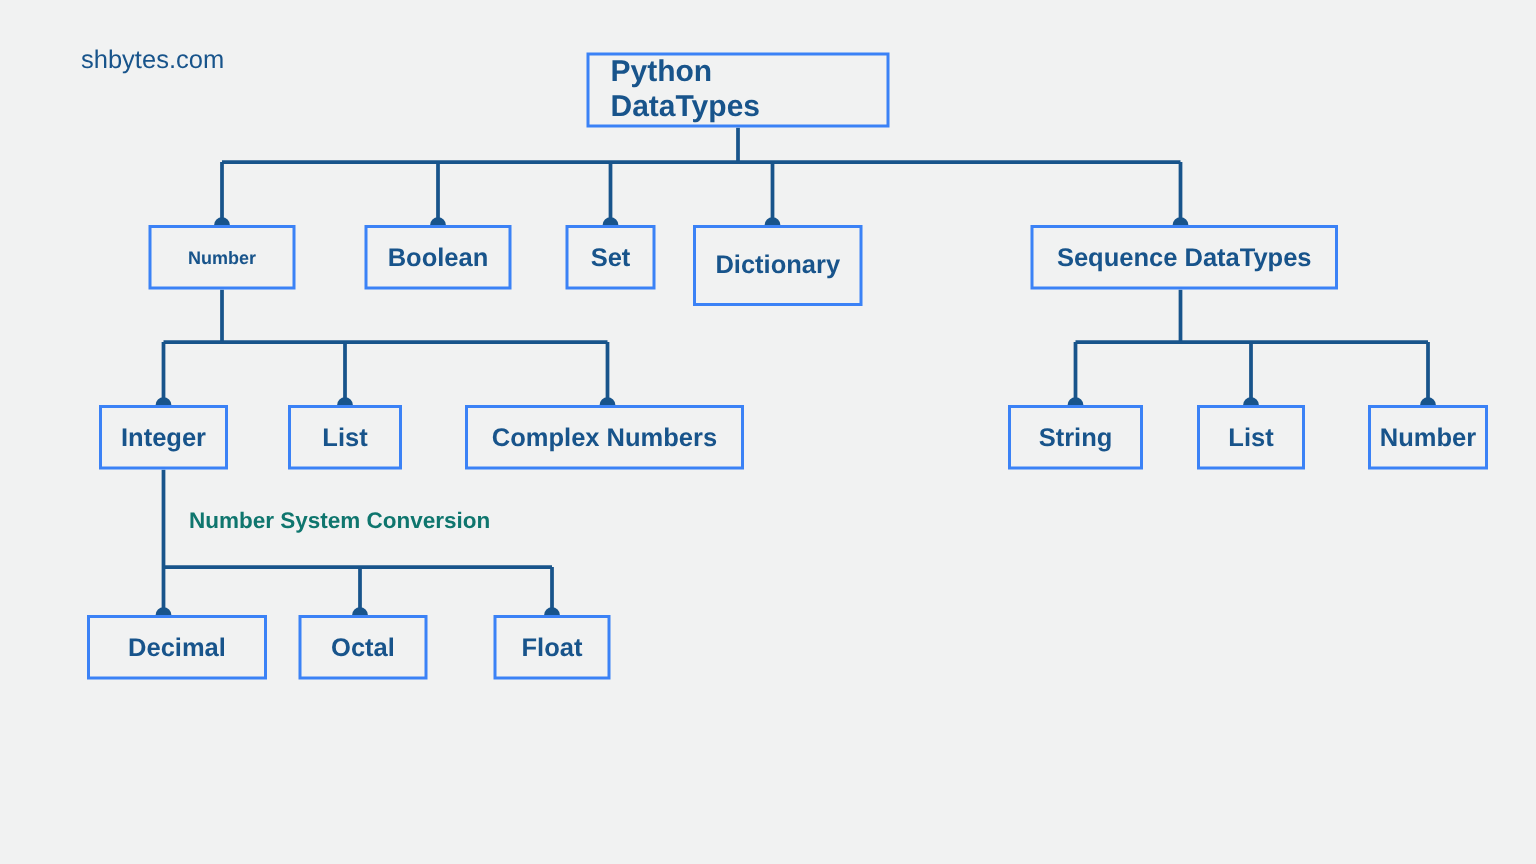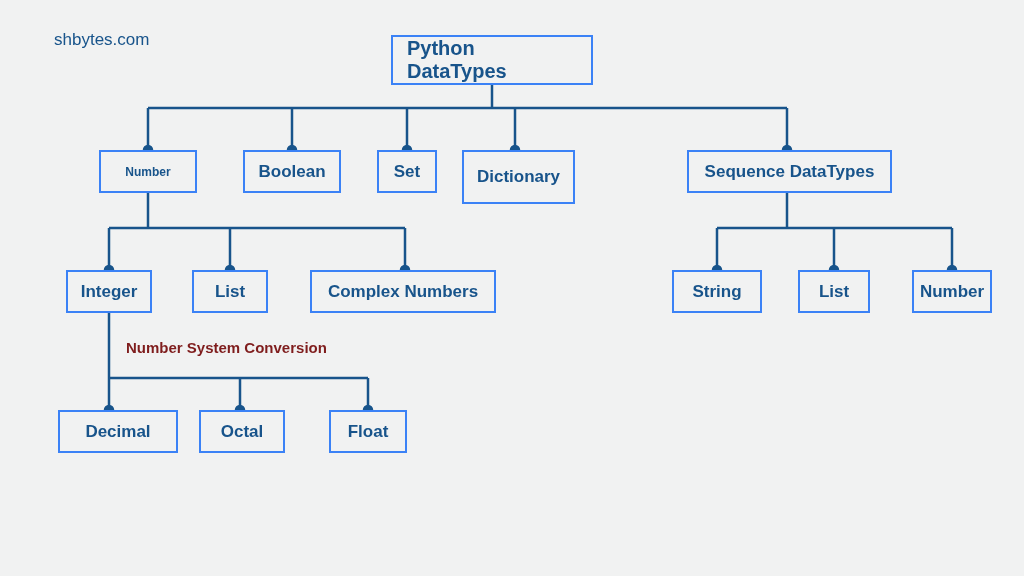--- a/index.html
+++ b/index.html
@@ -1,20 +1,20 @@
 <!DOCTYPE html>
 <html><head>
 <meta charset="utf-8">
 <style>
 html,body{margin:0;padding:0}
 body{width:1024px;height:576px;background:#f1f2f2;font-family:Arial,Helvetica,sans-serif;position:relative;color:#18548b}
 .watermark{position:absolute;left:54px;top:30px;font-size:17px;font-weight:400;color:#18548b}
 svg{position:absolute;left:0;top:0}
 .box{position:absolute;border:2px solid #3b82f6;background:#f1f2f2;display:flex;align-items:center;justify-content:center;font-weight:700;padding:0 14px;box-sizing:border-box}
-.ann{position:absolute;font-size:15px;font-weight:700;color:#7f1d1d}
+.ann{position:absolute;font-size:15px;font-weight:700;color:#0f766e}
 </style>
 </head>
 <body>
 
 <div class="watermark">shbytes.com</div>
 
 <svg width="1024" height="576">
   <g stroke="#18548b" stroke-width="2.5" fill="#18548b">
 
     <line x1="492" y1="85" x2="492" y2="108"></line>

